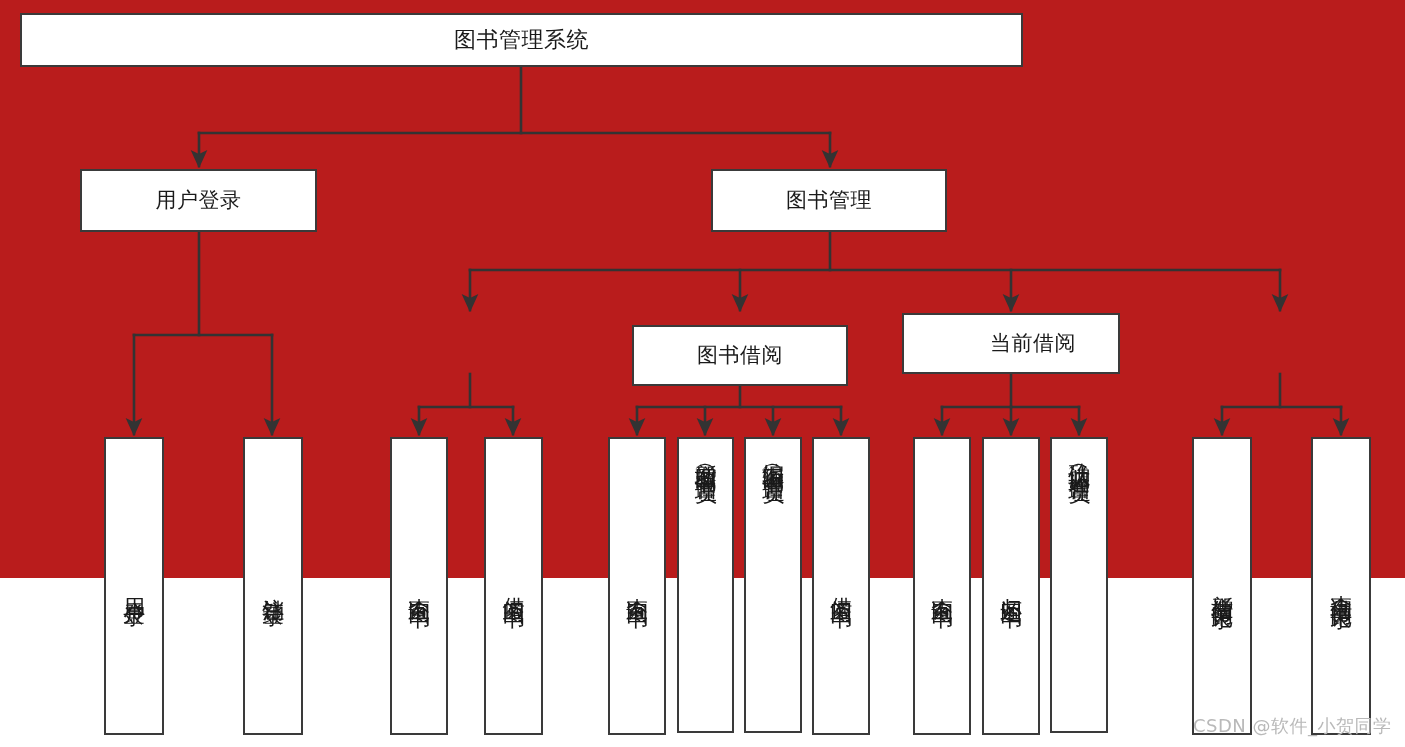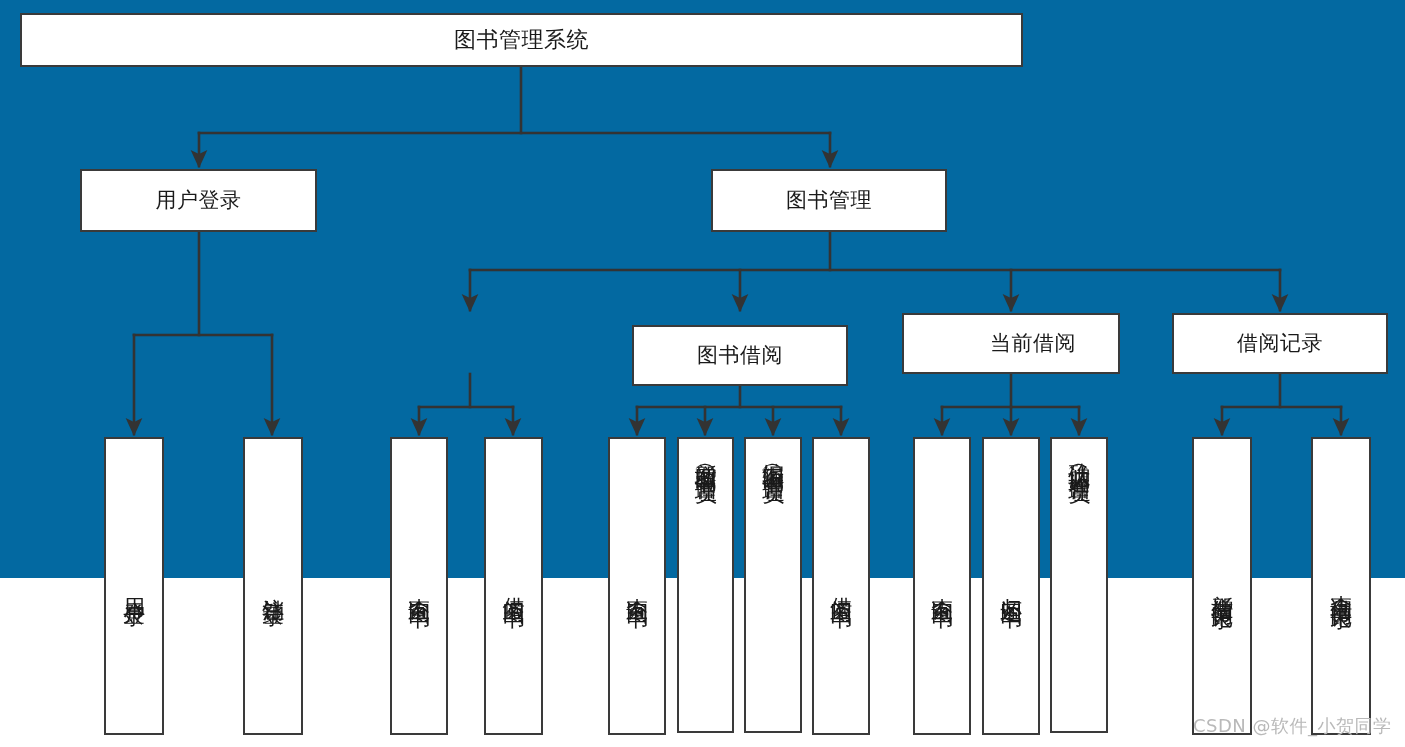--- a/index.html
+++ b/index.html
@@ -6,21 +6,21 @@
   html,body{margin:0;padding:0;}
   body{
     width:1405px;height:747px;
     background:#ffffff;
     font-family:"DejaVu Sans","Liberation Sans",sans-serif;
     overflow:hidden;
   }
   #canvas{
     position:relative;
     width:1405px;height:578px;
-    background:#0369a1;
+    background:#b91c1c;
   }
   #wires{
     position:absolute;left:0;top:0;
     width:1405px;height:747px;
     pointer-events:none;
   }
   .node{
     position:absolute;
     box-sizing:border-box;
     background:#ffffff;
@@ -136,23 +136,20 @@
   <div class="node h" style="left:711px;top:169px;width:236px;height:63px;text-align:center;">
     <span class="lbl">图书管理</span>
   </div>
 
   <div class="node h" style="left:632px;top:325px;width:216px;height:61px;">
     <span class="lbl">图书借阅</span>
   </div>
   <div class="node h" style="left:902px;top:313px;width:218px;height:61px;padding-left:44px;">
     <span class="lbl">当前借阅</span>
   </div>
-  <div class="node h" style="left:1172px;top:313px;width:216px;height:61px;">
-    <span class="lbl">借阅记录</span>
-  </div>
 
   <div class="node v mid" style="left:104px;top:437px;width:60px;height:298px;">
     <span class="lbl">用户登录</span>
   </div>
   <div class="node v mid" style="left:243px;top:437px;width:60px;height:298px;">
     <span class="lbl">注销登录</span>
   </div>
 
   <div class="node v mid" style="left:390px;top:437px;width:58px;height:298px;">
     <span class="lbl">查询图书</span>

